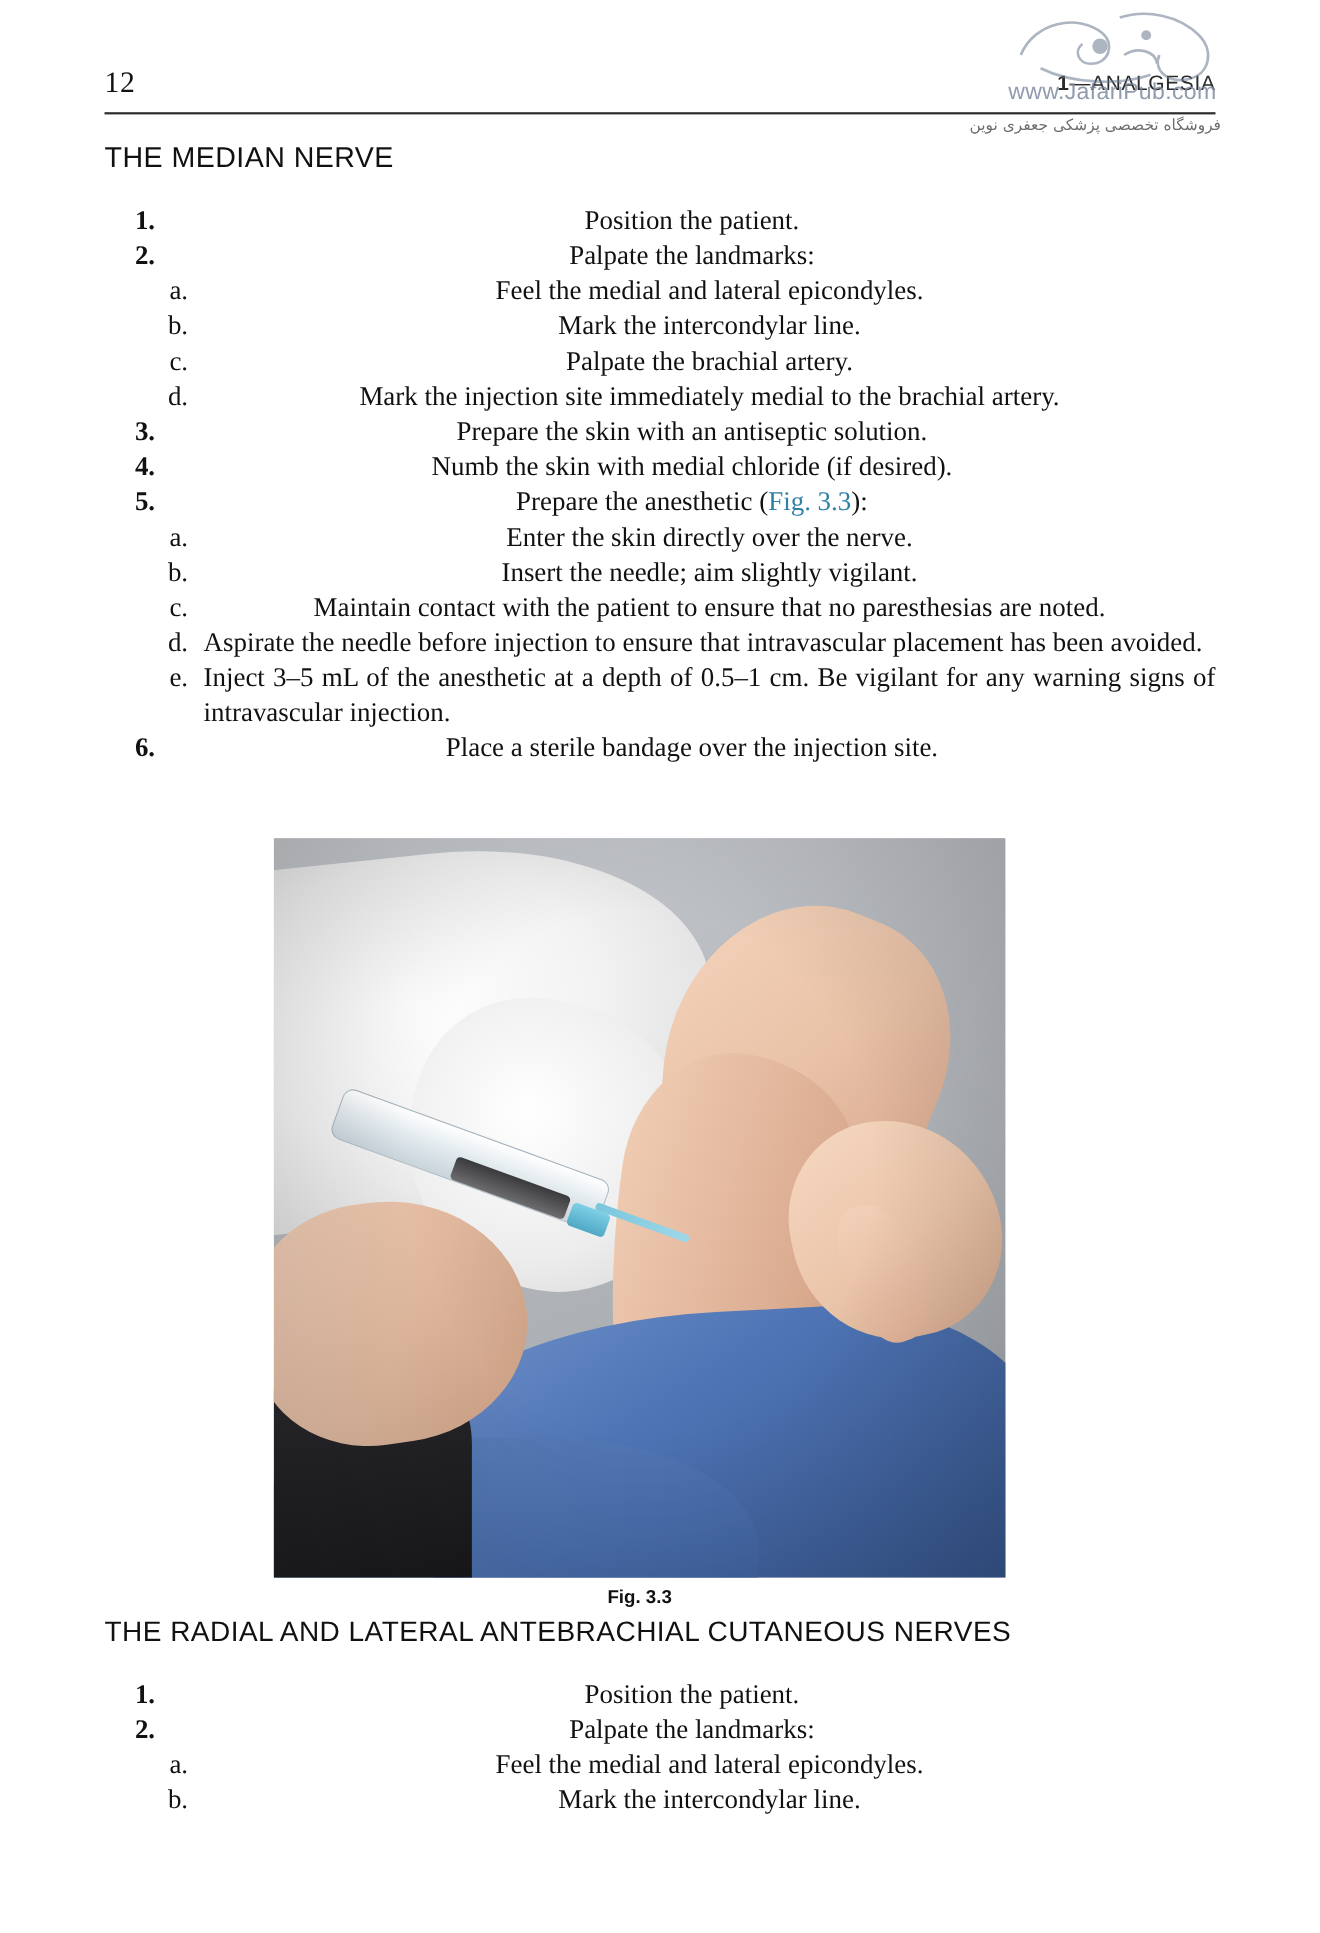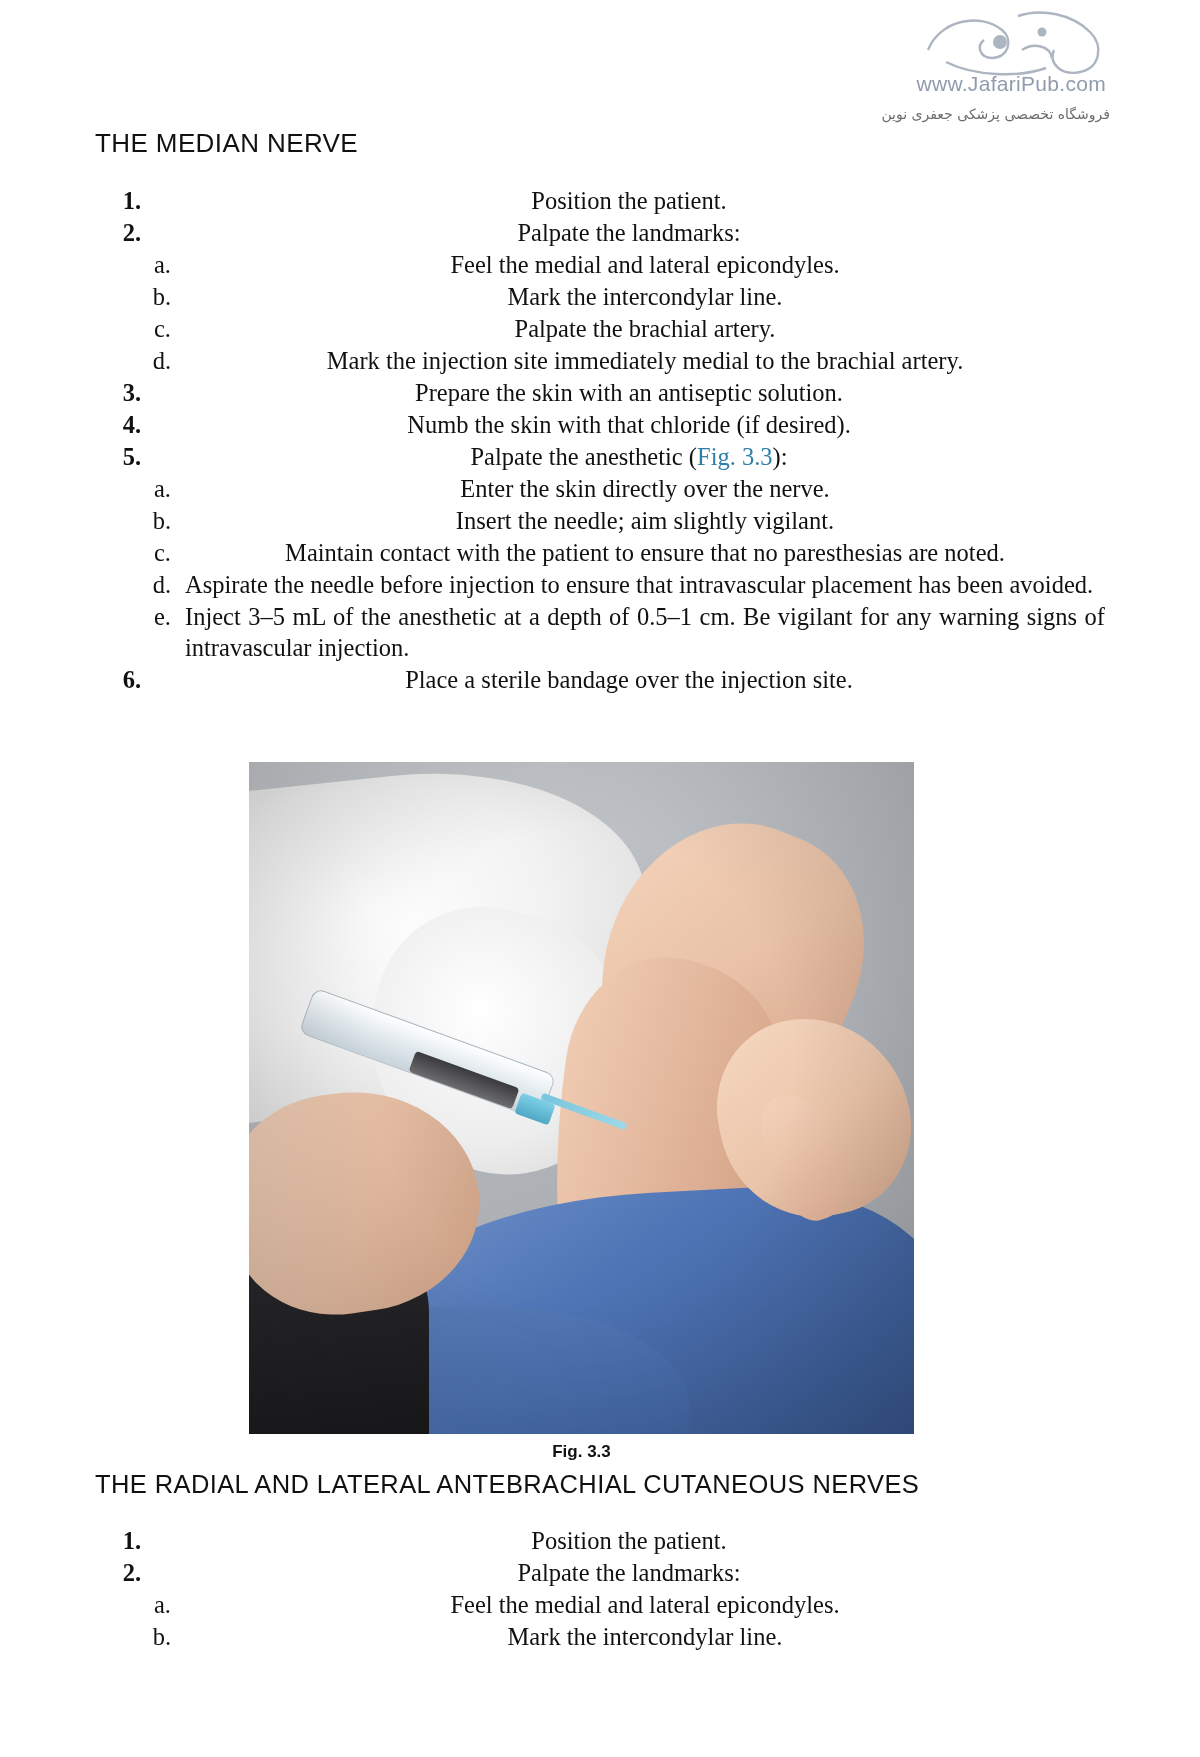--- a/index.html
+++ b/index.html
@@ -280,20 +280,27 @@
   .ph-vignette {
     left: 0; top: 0; width: 665px; height: 672px;
     background: radial-gradient(ellipse at 50% 45%, rgba(0,0,0,0) 45%, rgba(0,0,0,0.18) 100%);
   }
 </style>
 </head>
 <body>
 
 <div class="page">
 
+  <div class="header">
+    <div class="folio">12</div>
+    <div class="running-head">
+      <span class="chapnum">1</span><span>—</span><span>ANALGESIA</span>
+    </div>
+    <div class="header-rule"></div>
+  </div>
 
   <div class="watermark">
     <svg class="wm-logo" viewBox="0 0 190 76">
       <g fill="none" stroke="#6b7a90" stroke-width="2.4">
         <path d="M6 44 C 18 14, 58 6, 80 24 C 92 34, 86 52, 70 52 C 58 52, 54 40, 62 34"></path>
         <path d="M96 10 C 120 2, 150 8, 168 26 C 182 40, 178 62, 158 66 C 140 70, 126 58, 132 44"></path>
         <path d="M100 44 C 112 36, 128 40, 130 52"></path>
         <circle cx="78" cy="36" r="7" fill="#6b7a90" stroke="none"></circle>
         <circle cx="120" cy="26" r="4.5" fill="#6b7a90" stroke="none"></circle>
         <path d="M24 56 C 52 70, 96 72, 124 62"></path>
@@ -329,25 +336,25 @@
     <div class="li lvl2">
       <span class="li-num sub">d.</span>
       <span class="li-body">Mark the injection site immediately medial to the brachial artery.</span>
     </div>
     <div class="li lvl1">
       <span class="li-num">3.</span>
       <span class="li-body">Prepare the skin with an antiseptic solution.</span>
     </div>
     <div class="li lvl1">
       <span class="li-num">4.</span>
-      <span class="li-body">Numb the skin with that chloride (if desired).</span>
+      <span class="li-body">Numb the skin with medial chloride (if desired).</span>
     </div>
     <div class="li lvl1">
       <span class="li-num">5.</span>
-      <span class="li-body"><span>Palpate the anesthetic (</span><span class="figref">Fig. 3.3</span><span>):</span></span>
+      <span class="li-body"><span>Prepare the anesthetic (</span><span class="figref">Fig. 3.3</span><span>):</span></span>
     </div>
     <div class="li lvl2">
       <span class="li-num sub">a.</span>
       <span class="li-body">Enter the skin directly over the nerve.</span>
     </div>
     <div class="li lvl2">
       <span class="li-num sub">b.</span>
       <span class="li-body">Insert the needle; aim slightly vigilant.</span>
     </div>
     <div class="li lvl2">

